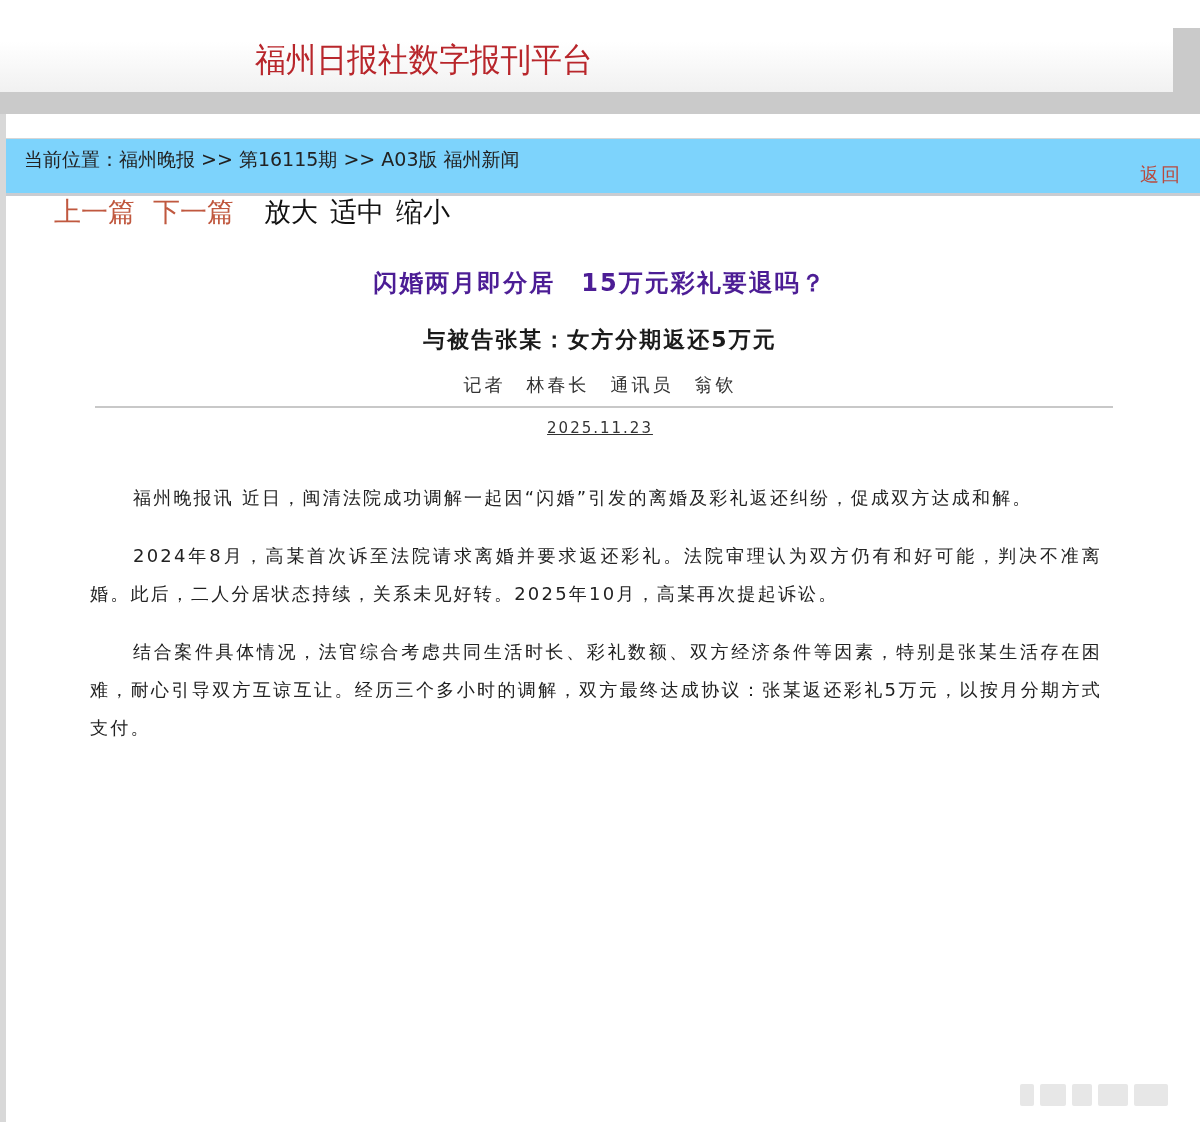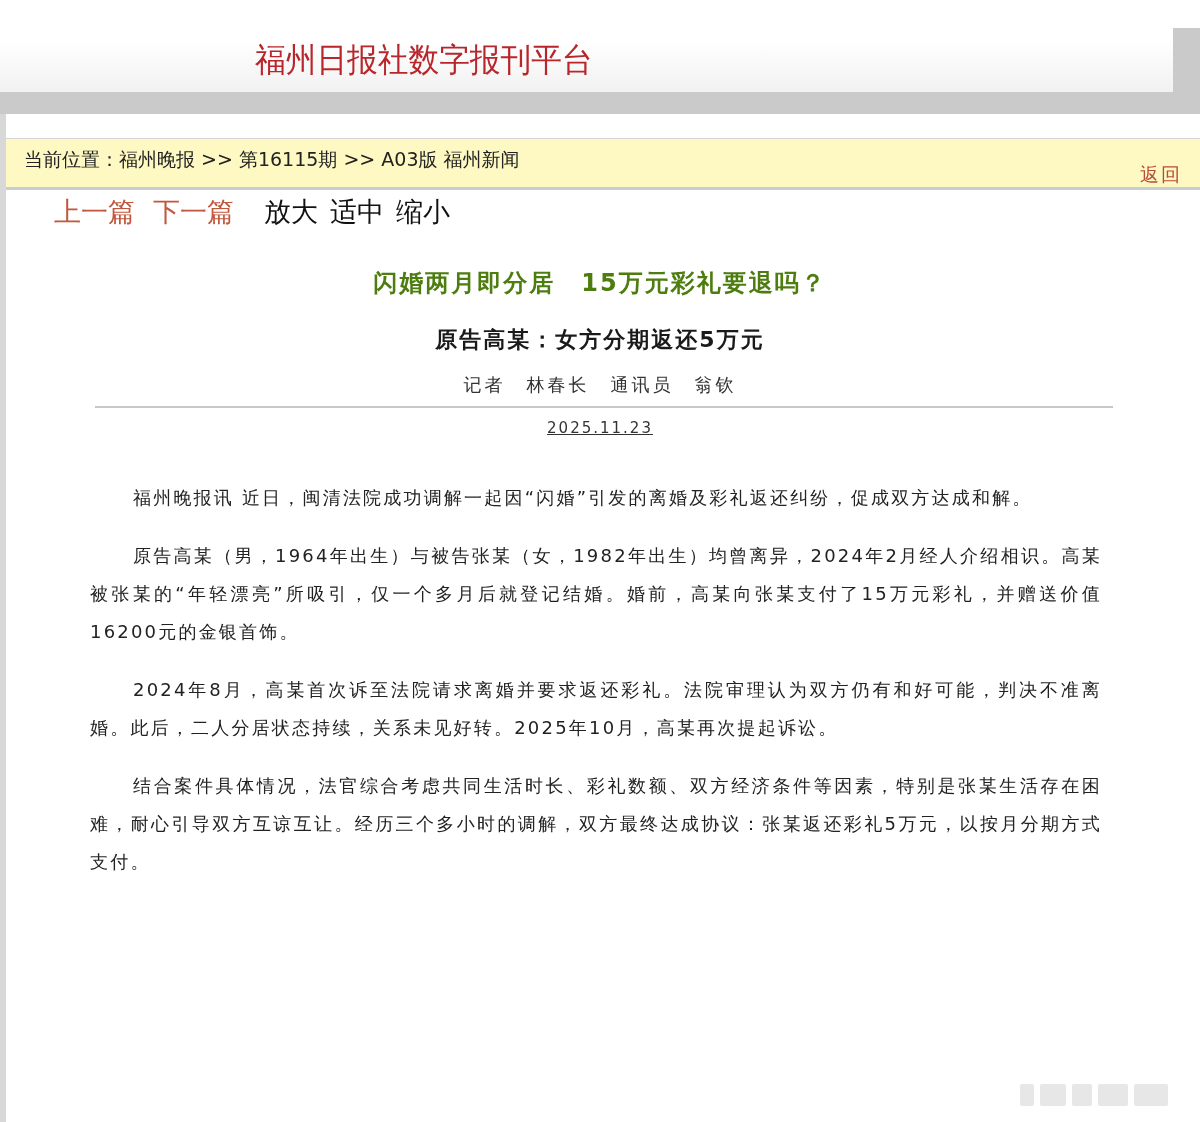--- a/index.html
+++ b/index.html
@@ -22,42 +22,42 @@
   .gray-band {
     position: absolute; left: 0; top: 92px; width: 1200px; height: 22px; background: #cacaca;
   }
   .page-frame {
     position: absolute; left: 0; top: 114px; width: 1200px; height: 1008px;
     background: #ffffff; border-left: 6px solid #d8d8d8;
   }
   .white-strip { position: absolute; left: 6px; top: 114px; width: 1194px; height: 24px; background: #ffffff; }
 
   .breadcrumb-bar {
-    position: absolute; left: 6px; top: 138px; width: 1194px; height: 52px;
-    background: #fef9c3; border-top: 1px solid #d6d6d6; border-bottom: 3px solid #c9ccd1;
+    position: absolute; left: 6px; top: 138px; width: 1194px; height: 58px;
+    background: #7dd3fc; border-top: 1px solid #d6d6d6; border-bottom: 3px solid #c9ccd1;
   }
   .breadcrumb {
     position: absolute; left: 18px; top: 8px; font-size: 19px; line-height: 24px; color: #222;
     display: flex; gap: 0; white-space: pre;
   }
   .back-link {
     position: absolute; right: 18px; top: 20px; font-size: 19px; line-height: 30px; color: #b84a3e;
     letter-spacing: 2px; cursor: pointer;
   }
 
   .nav-row {
     position: absolute; left: 54px; top: 194px; display: flex; align-items: center; font-size: 27px; line-height: 36px;
   }
   .nav-row .prev, .nav-row .next { color: #c0583f; margin-right: 18px; cursor: pointer; }
   .nav-row .next { margin-right: 30px; }
   .nav-row .zoom { color: #111; margin-right: 12px; cursor: pointer; }
 
   .headline {
     position: absolute; left: 0; width: 1200px; top: 266px; text-align: center;
-    font-size: 24px; font-weight: bold; line-height: 34px; color: #4d7c0f; letter-spacing: 2px; white-space: pre;
+    font-size: 24px; font-weight: bold; line-height: 34px; color: #4c1d95; letter-spacing: 2px; white-space: pre;
   }
   .subhead {
     position: absolute; left: 0; width: 1200px; top: 324px; text-align: center;
     font-size: 22px; font-weight: bold; line-height: 32px; color: #1a1a1a; letter-spacing: 2px;
   }
   .byline {
     position: absolute; left: 0; width: 1200px; top: 372px; text-align: center;
     font-size: 18px; line-height: 26px; color: #333; letter-spacing: 3px; white-space: pre;
   }
   .divider {
@@ -105,28 +105,27 @@
 
 <div class="nav-row">
   <span class="prev">上一篇</span>
   <span class="next">下一篇</span>
   <span class="zoom">放大</span>
   <span class="zoom">适中</span>
   <span class="zoom">缩小</span>
 </div>
 
 <h1 class="headline">闪婚两月即分居　15万元彩礼要退吗？</h1>
-<h2 class="subhead">原告高某：女方分期返还5万元</h2>
+<h2 class="subhead">与被告张某：女方分期返还5万元</h2>
 <div class="byline">记者　林春长　通讯员　翁钦</div>
 <div class="divider"></div>
 <div class="date">2025.11.23</div>
 
 <div class="body-text">
   <p>福州晚报讯 近日，闽清法院成功调解一起因“闪婚”引发的离婚及彩礼返还纠纷，促成双方达成和解。</p>
-  <p>原告高某（男，1964年出生）与被告张某（女，1982年出生）均曾离异，2024年2月经人介绍相识。高某被张某的“年轻漂亮”所吸引，仅一个多月后就登记结婚。婚前，高某向张某支付了15万元彩礼，并赠送价值16200元的金银首饰。</p>
   <p>2024年8月，高某首次诉至法院请求离婚并要求返还彩礼。法院审理认为双方仍有和好可能，判决不准离婚。此后，二人分居状态持续，关系未见好转。2025年10月，高某再次提起诉讼。</p>
   <p>结合案件具体情况，法官综合考虑共同生活时长、彩礼数额、双方经济条件等因素，特别是张某生活存在困难，耐心引导双方互谅互让。经历三个多小时的调解，双方最终达成协议：张某返还彩礼5万元，以按月分期方式支付。</p>
 </div>
 
 <div class="watermark">
   <span style="width:14px"></span>
     <span style="width:26px"></span>
     <span style="width:20px"></span>
     <span style="width:30px"></span>
     <span style="width:34px"></span>

